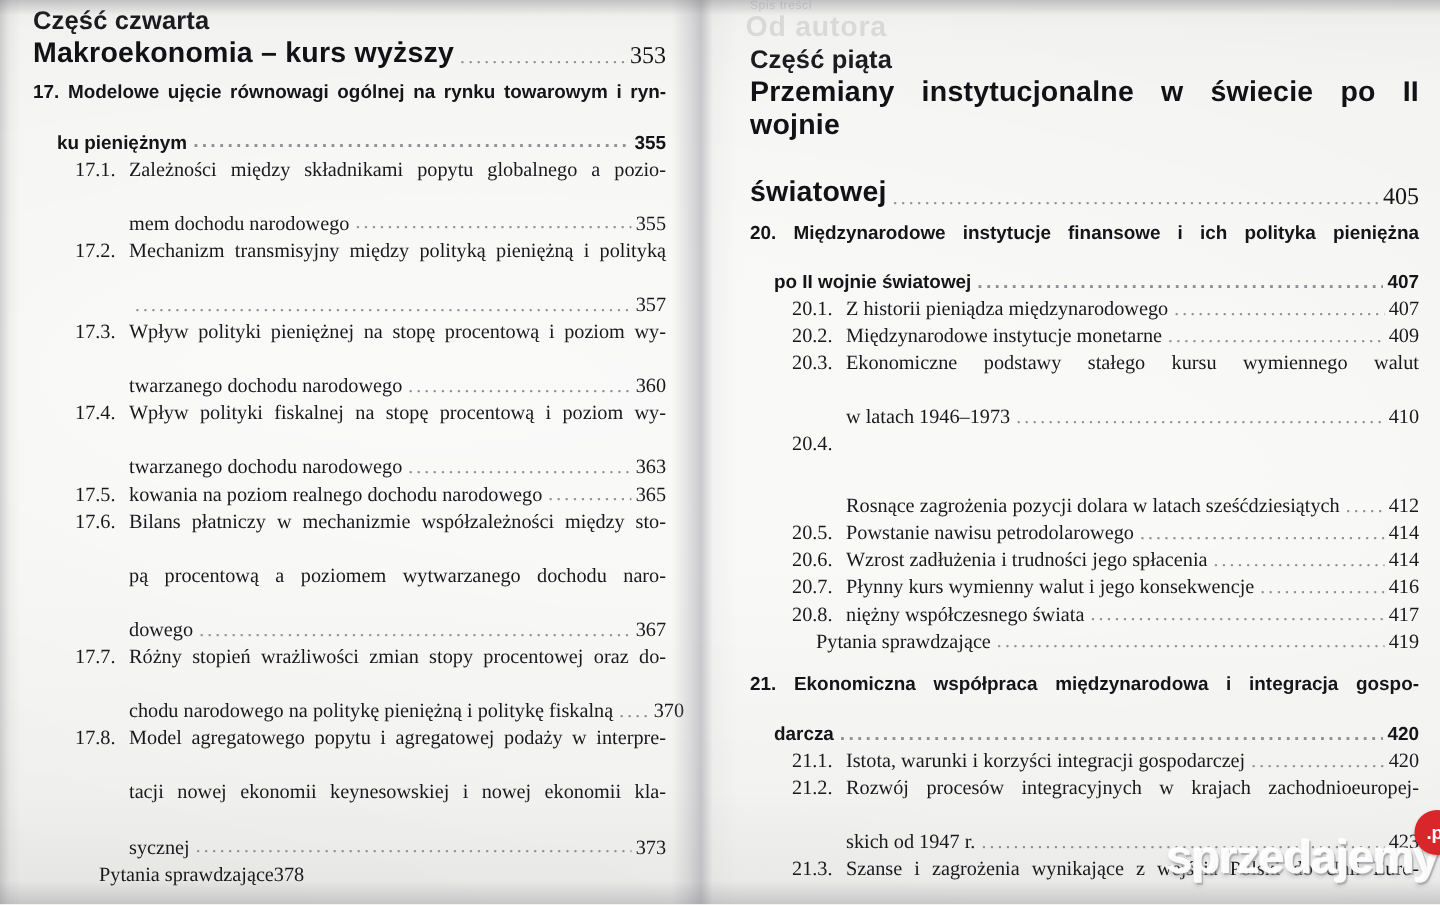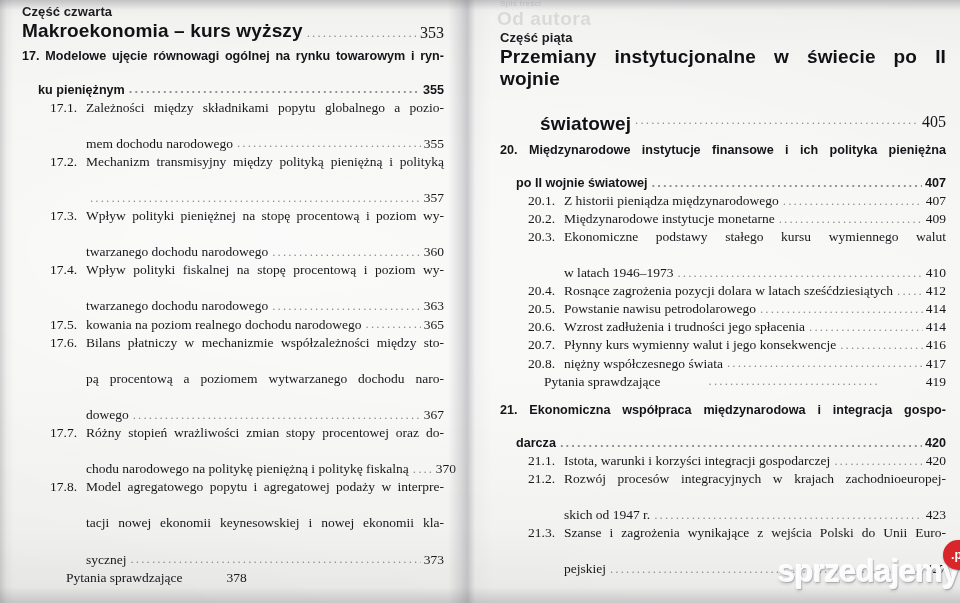--- a/index.html
+++ b/index.html
@@ -82,21 +82,21 @@
     pointer-events: none;
     user-select: none;
     filter: blur(0.4px);
   }
   .ghost-a { left: 500px; top: -1px;  font-size: 8px;  letter-spacing: .4px; }
   .ghost-b { left: 497px; top: 8px;   font-size: 19px; font-weight: 700; letter-spacing: .5px; opacity: .42; }
 
   
   .part-kicker {
     font-family: "Liberation Sans", sans-serif;
-    font-size: 13px;
+    font-size: 17px;
     font-weight: 700;
     letter-spacing: .1px;
     margin: 0 0 1px 0;
     color: #1b1b20;
   }
   .part-title {
     font-family: "Liberation Sans", sans-serif;
     font-size: 19px;
     font-weight: 700;
     line-height: 1.18;
@@ -160,21 +160,21 @@
   .sub-just { text-align: justify; }
   .sub-just::after { content: ""; display: inline-block; width: 100%; }
 
   
   .line1 { display: flex; align-items: flex-end; }
   .line1 .t { white-space: nowrap; }
 
   .spacer-sm { height: 6px; }
   .spacer-md { height: 11px; }
 
-  .indent-q { padding-left: 16px; gap: 44px; }
+  .indent-q { padding-left: 16px; }
 
   
   .watermark {
     position: absolute;
     left: 778px;
     top: 556px;
     pointer-events: none;
     user-select: none;
   }
   .wm-text {
@@ -351,21 +351,21 @@
 
   </div>
 
   <div class="col col-right">
 
     <div style="height:26px;"></div>
 
     <div>
       <div class="part-kicker">Część piąta</div>
       <div class="part-title just">Przemiany instytucjonalne w świecie po II wojnie</div>
-      <div class="line1" style="align-items:flex-start;margin-left:40px;">
+      <div class="line1" style="align-items:flex-end;">
         <div class="part-title" style="white-space:nowrap;">światowej</div>
         <span class="lead"></span>
         <span class="pg">405</span>
       </div>
     </div>
 
     <div class="spacer-sm"></div>
 
     <div>
       <div class="chapter">
@@ -403,21 +403,21 @@
             <span class="sub-just" style="display:block;">Ekonomiczne podstawy stałego kursu wymiennego walut</span>
             <span class="line1">
               <span class="t">w latach 1946–1973</span>
               <span class="lead"></span>
               <span class="pg">410</span>
             </span>
           </span>
         </div>
         <div class="sub-wrap">
           <span class="label">20.4.</span>
-          <span class="content line1" style="display:flex;">
+          <span class="content line1" style="display:flex;margin-top:41px;">
             <span class="t">Rosnące zagrożenia pozycji dolara w latach sześćdziesiątych</span>
             <span class="lead" style="min-width:12px;"></span>
             <span class="pg">412</span>
           </span>
         </div>
         <div class="sub-wrap">
           <span class="label">20.5.</span>
           <span class="content line1" style="display:flex;">
             <span class="t">Powstanie nawisu petrodolarowego</span>
             <span class="lead"></span>

